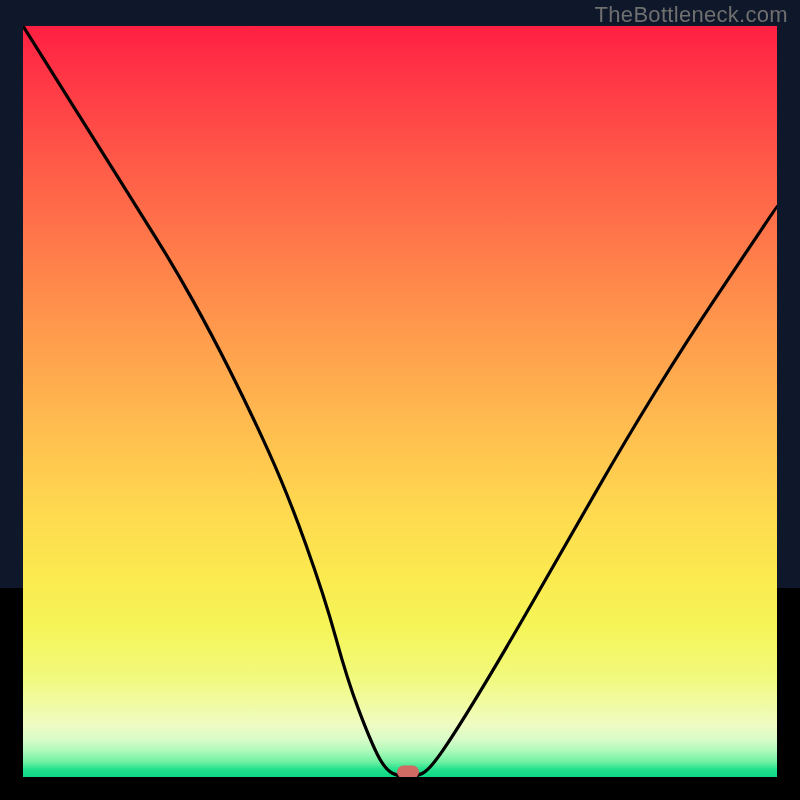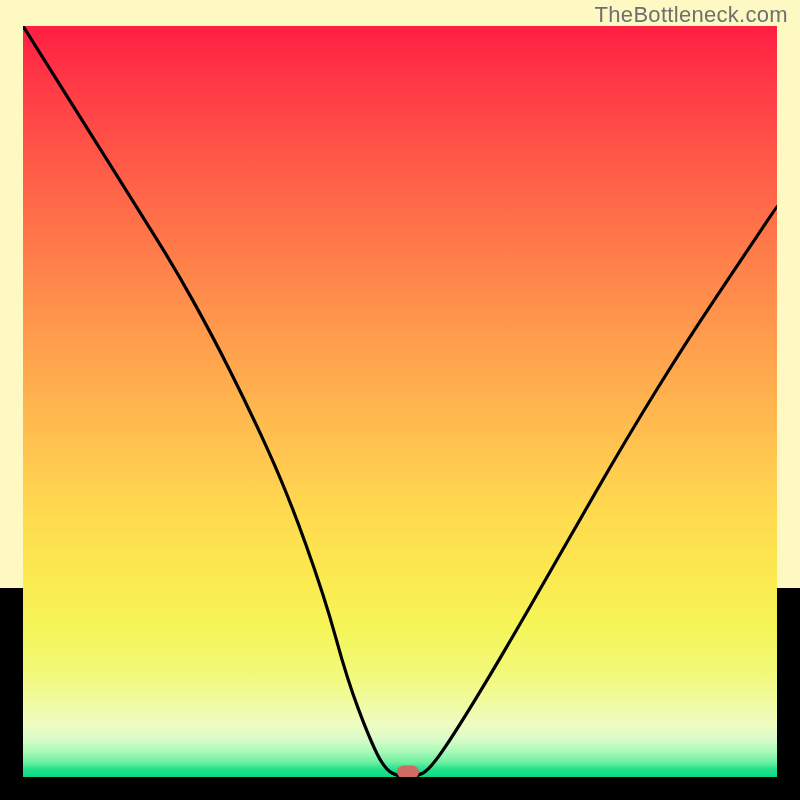--- a/index.html
+++ b/index.html
@@ -8,21 +8,21 @@
     width: 800px;
     height: 800px;
     background: #000;
     overflow: hidden;
     font-family: Arial, Helvetica, sans-serif;
   }
   .frame {
     position: relative;
     width: 800px;
     height: 588px;
-    background: #fef9c3;
+    background: #0f172a;
     text-decoration: underline;
   }
   .watermark {
     position: absolute;
     top: 2px;
     right: 12px;
     color: #6f6f6f;
     font-size: 22px;
     font-weight: 500;
     letter-spacing: 0.3px;

